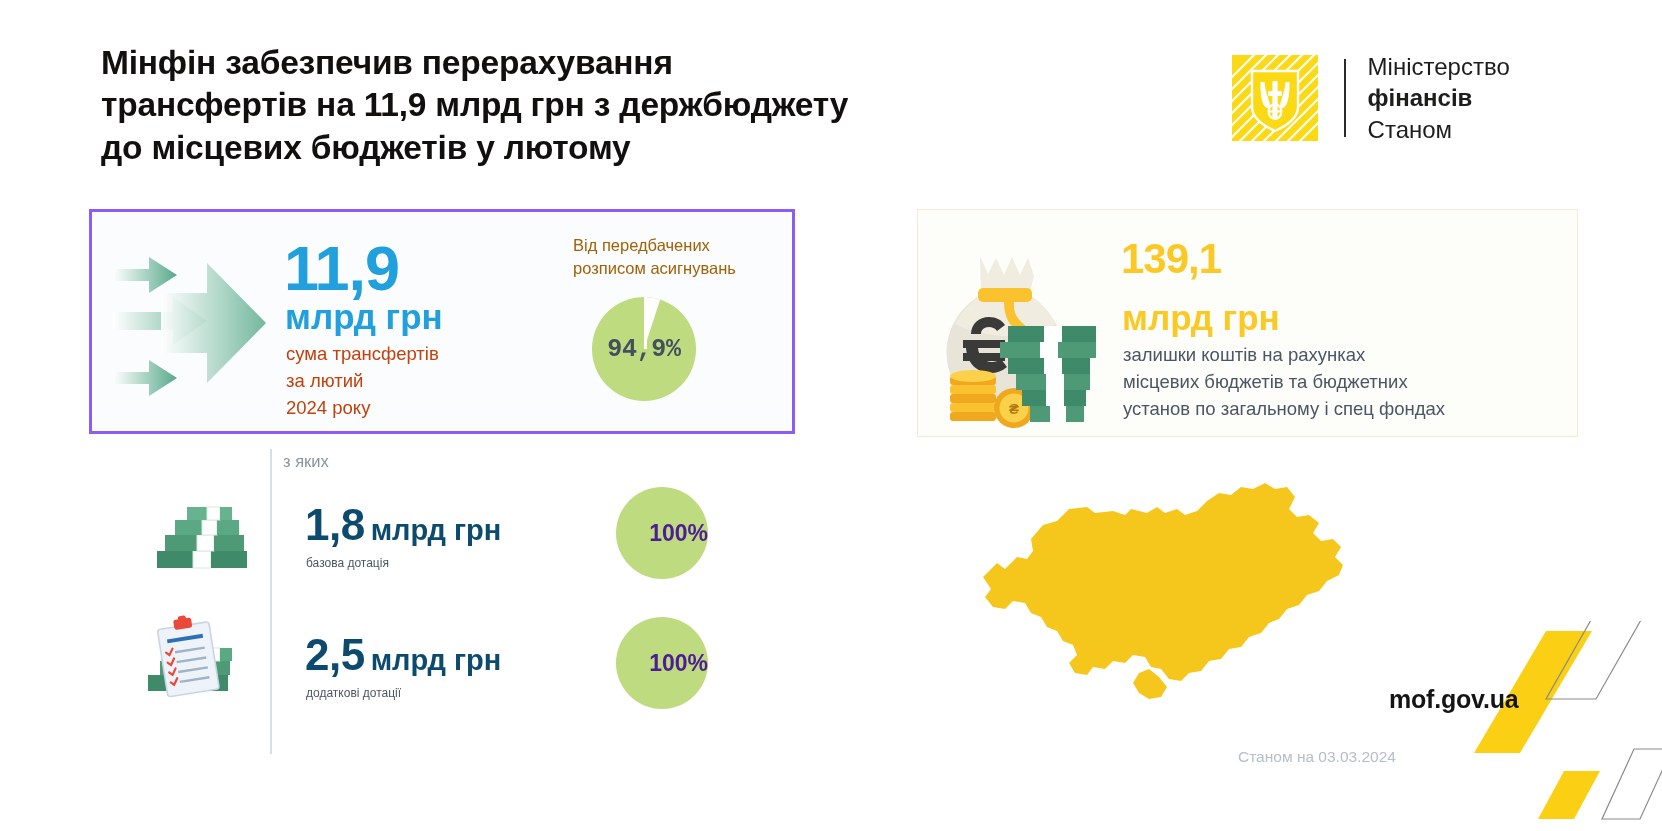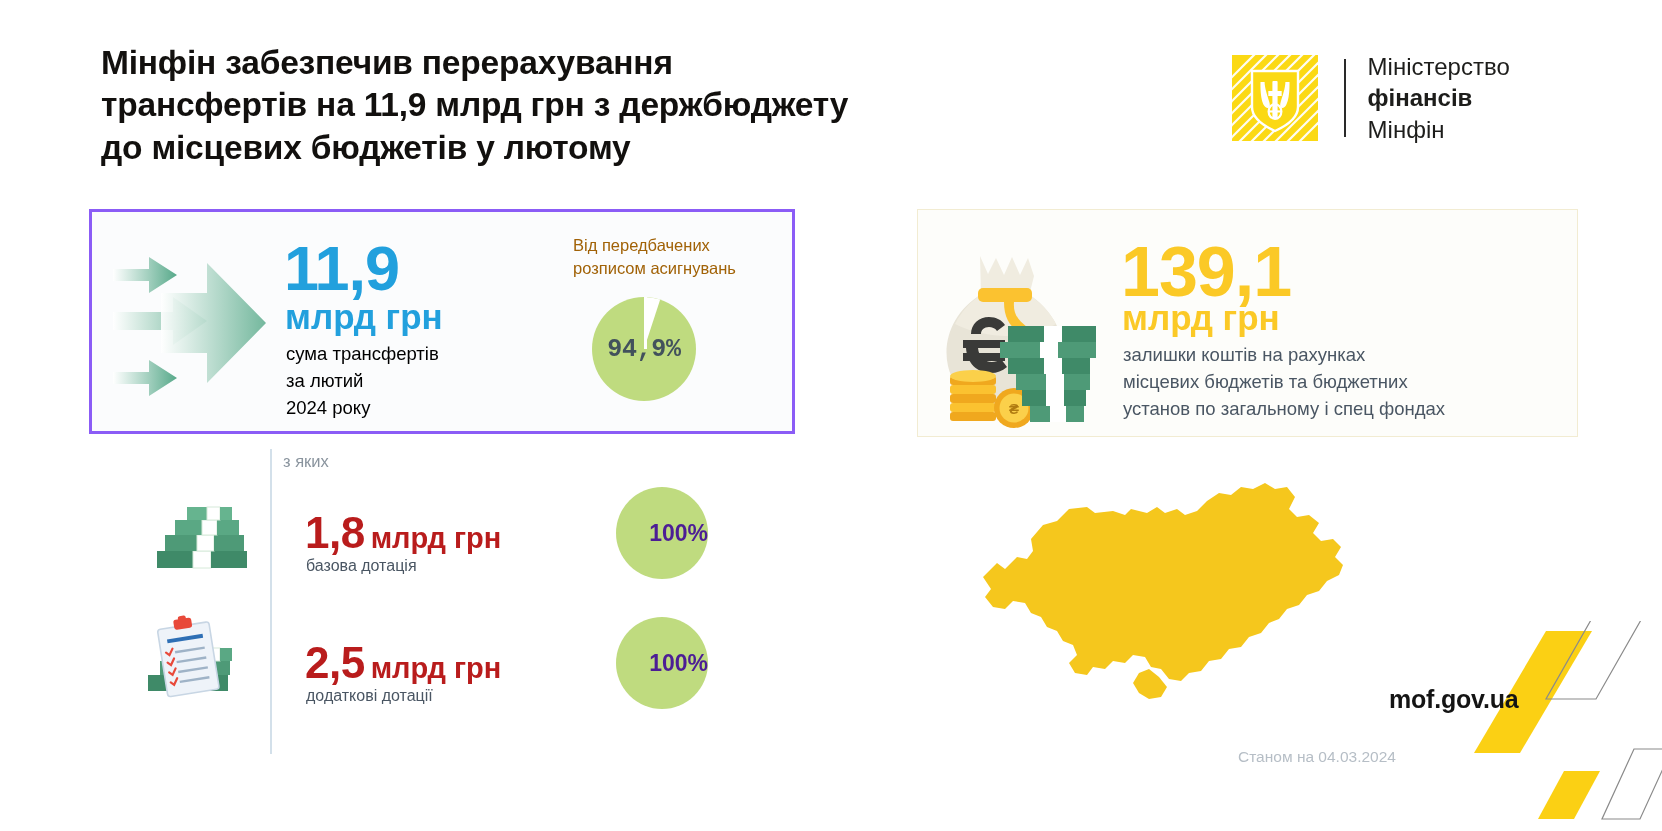--- a/index.html
+++ b/index.html
@@ -110,21 +110,21 @@
     font-weight: bold;
     color: #22a0dd;
     line-height: 1;
   }
   .desc-left {
     position: absolute;
     left: 194px;
     top: 129px;
     font-size: 18.5px;
     line-height: 1.45;
-    color: #000000;
+    color: #c2410c;
     white-space: pre-line;
   }
   .pie-caption {
     position: absolute;
     left: 481px;
     top: 22px;
     font-size: 16.5px;
     line-height: 1.38;
     color: #a16207;
     white-space: pre-line;
@@ -170,34 +170,33 @@
   .row-item { position: absolute; }
   .row-icon {
     position: absolute;
     width: 110px;
     height: 88px;
   }
   .row-num {
     position: absolute;
     font-size: 44px;
     font-weight: bold;
-    color: #b91c1c;
+    color: #0c4a6e;
     line-height: 1;
     letter-spacing: -0.5px;
     white-space: nowrap;
-    margin-top: 8px;
   }
   .row-num .unit {
     font-size: 29px;
     margin-left: 6px;
     letter-spacing: 0;
   }
   .row-label {
     position: absolute;
-    font-size: 16px;
+    font-size: 12px;
     color: #4a5663;
     line-height: 1.3;
     white-space: nowrap;
   }
   .circle-pct {
     position: absolute;
     width: 92px;
     height: 92px;
     border-radius: 50%;
     background: #bfdb7f;
@@ -224,21 +223,21 @@
     position: absolute;
     left: 12px;
     top: 38px;
     width: 180px;
     height: 182px;
   }
   .big-gold-num {
     position: absolute;
     left: 203px;
     top: 28px;
-    font-size: 70px;
+    font-size: 42px;
     font-weight: bold;
     color: #fbc926;
     line-height: 0.98;
     letter-spacing: -1px;
   }
   .big-gold-unit {
     position: absolute;
     left: 204px;
     top: 90px;
     font-size: 35px;
@@ -329,21 +328,21 @@
             <path d="M36.3 36 h13.4 v5 h-13.4 z"></path>
             <ellipse cx="43" cy="56.5" rx="6.4" ry="7.4" fill="none" stroke="#ffffff" stroke-width="2.2"></ellipse>
             <rect x="36.2" y="55.4" width="13.6" height="2.1"></rect>
           </g>
         </svg>
       </div>
       <div class="logo-divider"></div>
       <div class="logo-text">
         <div>Міністерство</div>
         <div class="strong">фінансів</div>
-        <div>Мінфін</div>
+        <div>Станом</div>
       </div>
     </div>
   </div>
 
   <div class="card-left">
 
     <div class="arrows-icon">
       <svg width="160" height="150" viewBox="0 0 160 150" xmlns="http://www.w3.org/2000/svg">
         <defs>
           <linearGradient id="ga" x1="0" y1="0" x2="1" y2="0">
@@ -536,15 +535,15 @@
         <polygon points="122,10 168,10 96,132 50,132"></polygon>
         <polygon points="140,150 176,150 150,198 114,198"></polygon>
       </g>
       <g fill="none" stroke="#8a8a8a" stroke-width="1.2">
         <polygon points="196,-52 246,-52 172,78 122,78"></polygon>
         <polygon points="210,128 248,128 216,198 178,198"></polygon>
       </g>
     </svg>
   </div>
 
-  <div class="as-of">Станом на 04.03.2024</div>
+  <div class="as-of">Станом на 03.03.2024</div>
 
 </div>
 
 </body></html>

